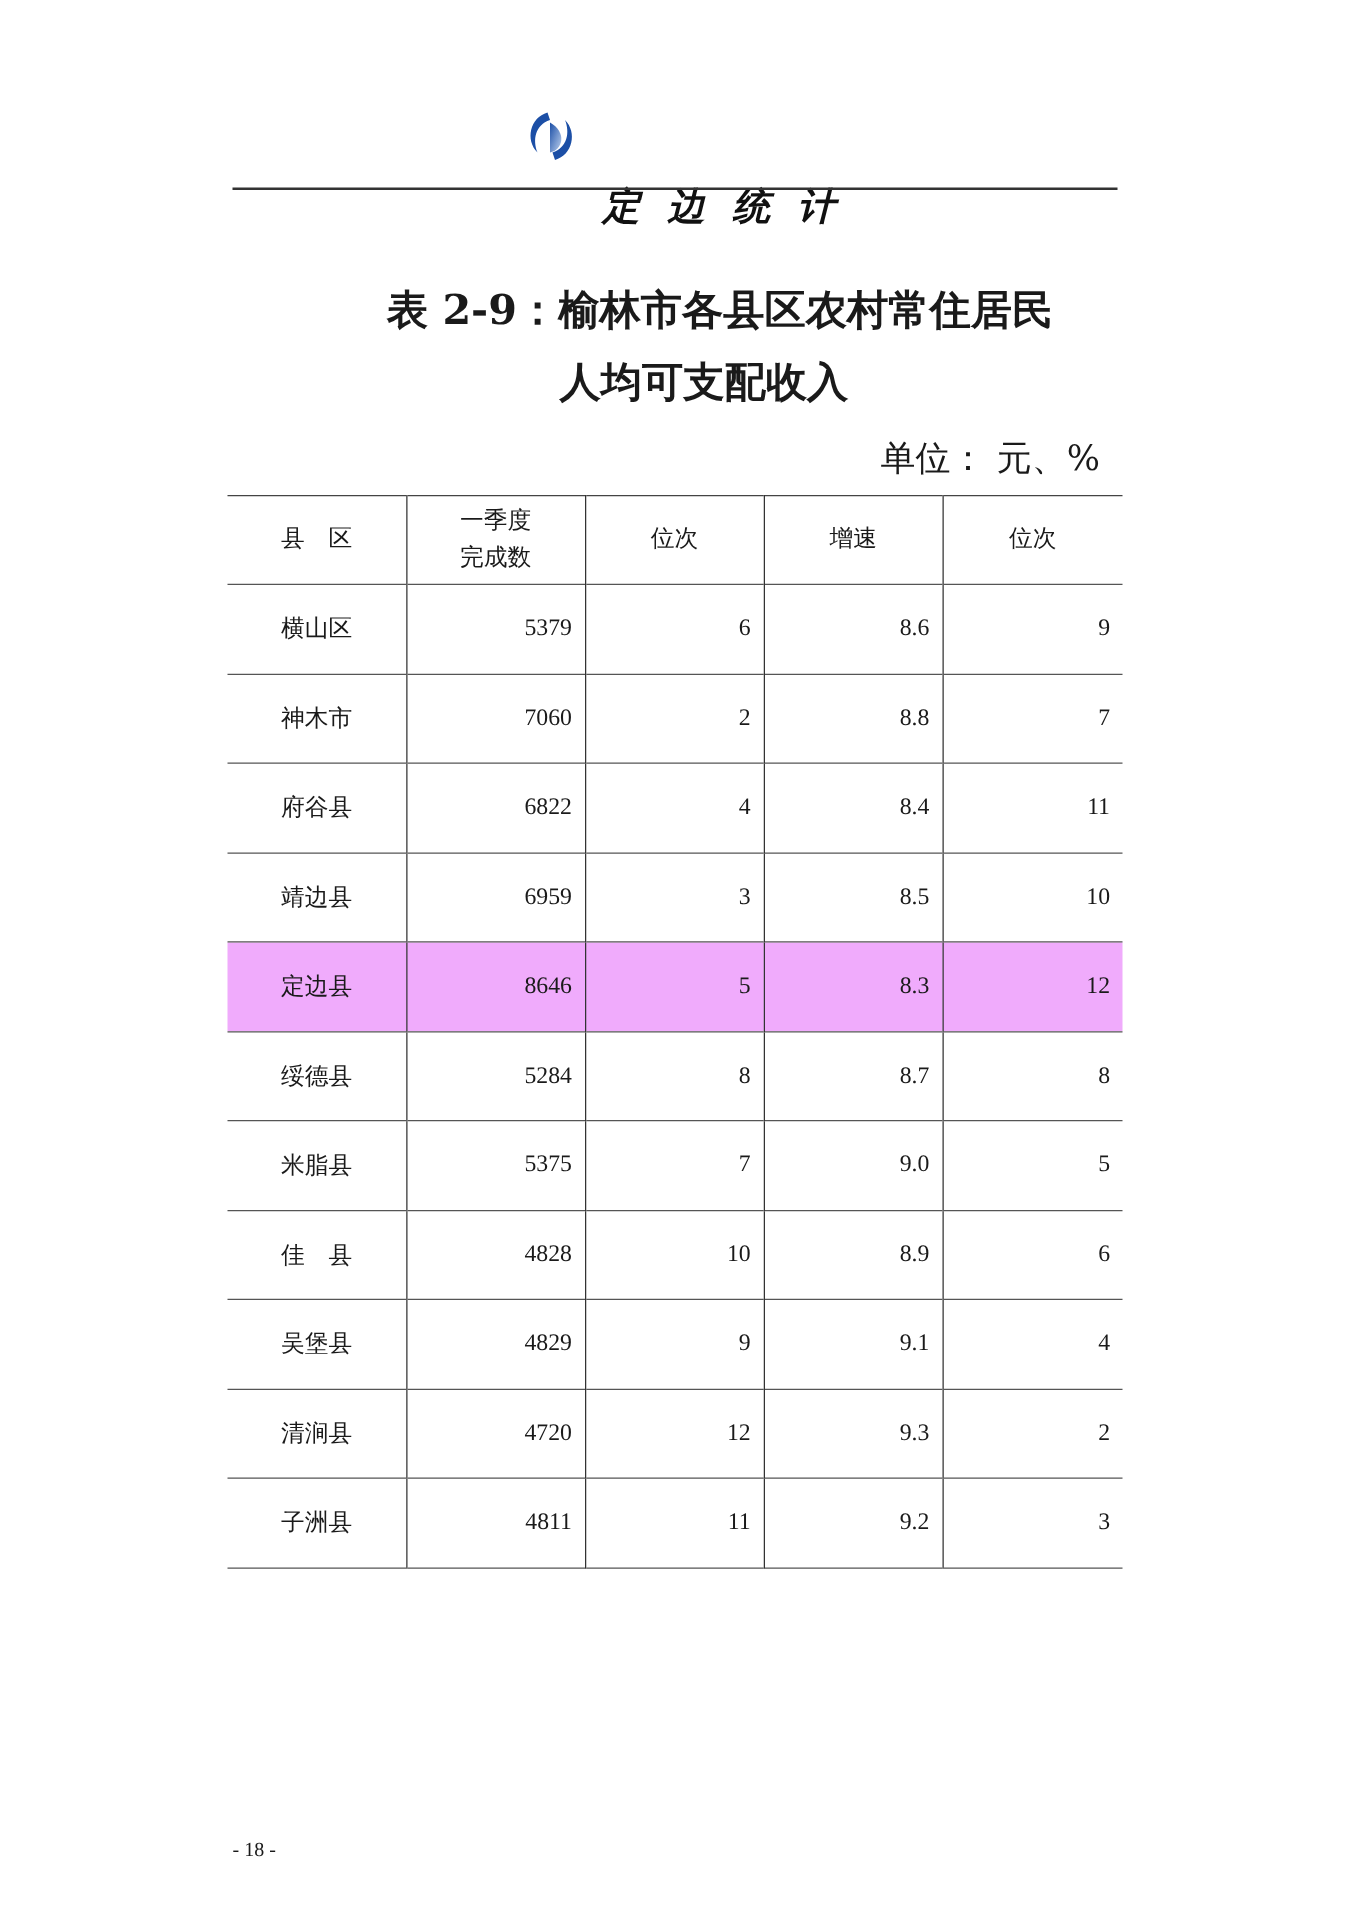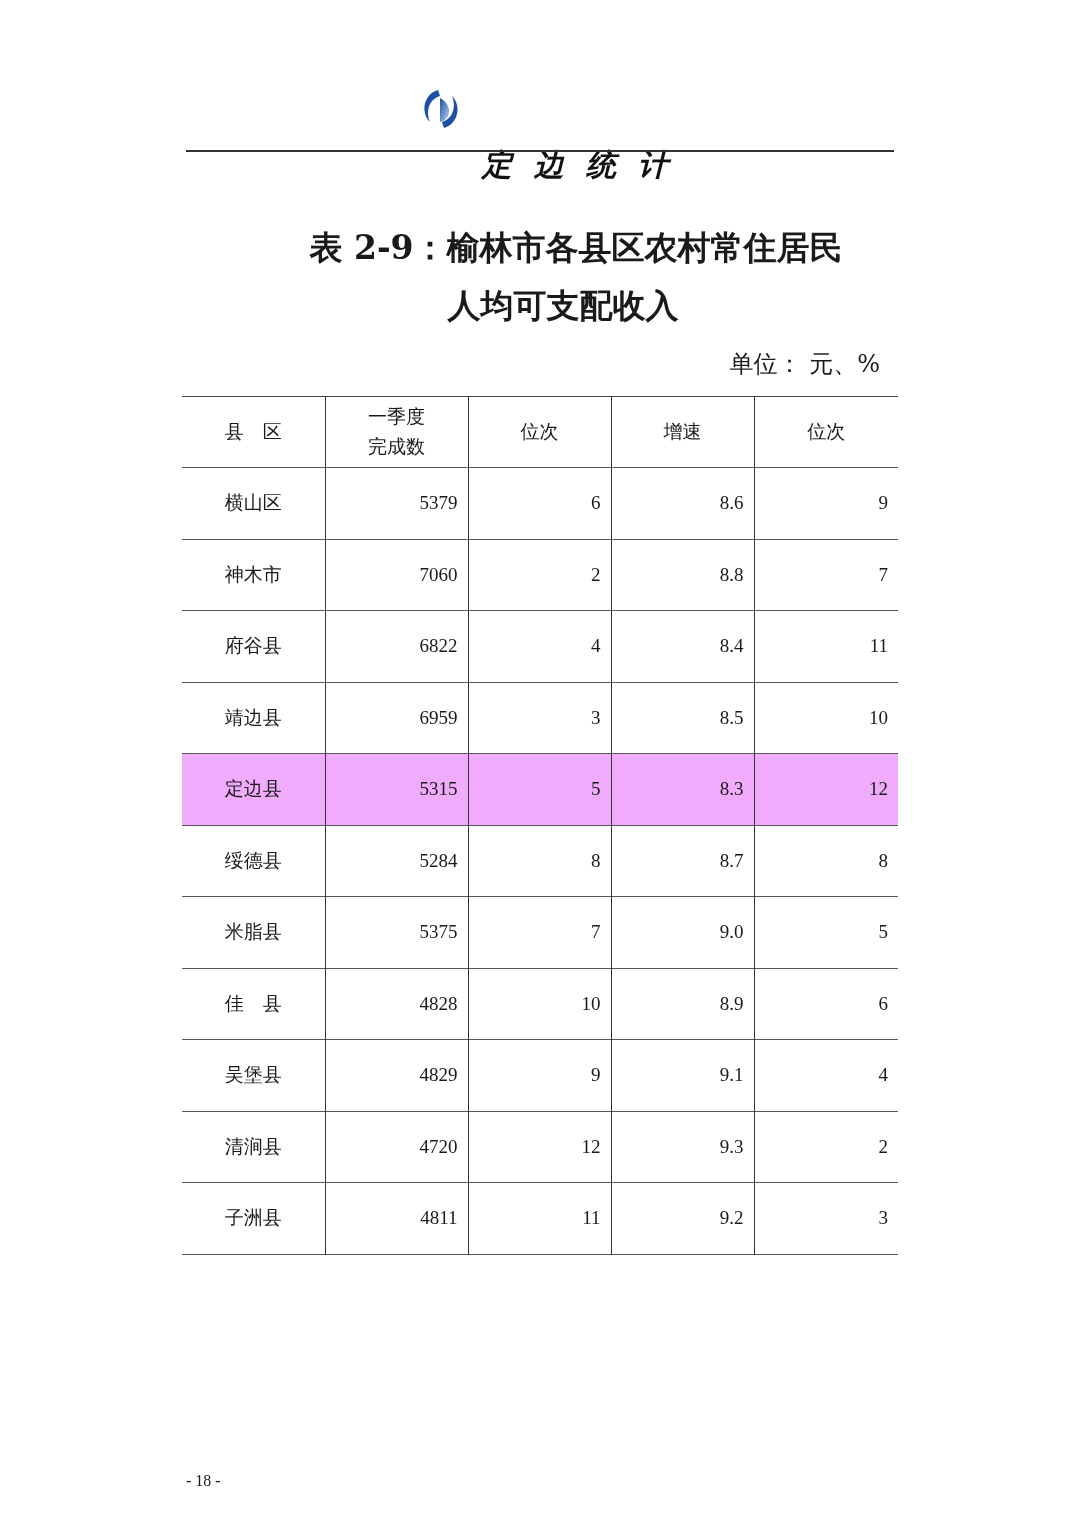--- a/index.html
+++ b/index.html
@@ -7,21 +7,21 @@
            font-family: "DejaVu Serif", "Liberation Serif", serif; color: #1a1a1a; }
     .header { position: absolute; left: 186px; top: 80px; width: 708px; height: 72px; }
     .logo { position: absolute; left: 232px; top: 6px; width: 46px; height: 46px; }
     .brand { position: absolute; left: 296px; top: 22px; font-size: 30px; letter-spacing: 22px;
              font-weight: bold; font-family: "DejaVu Serif", serif; color: #111; font-style: italic; margin-top: 43px; }
     .header-rule { position: absolute; left: 0; bottom: 0; width: 708px; height: 2px; background: #333; }
     .title-line1 { position: absolute; left: 0; width: 1080px; top: 226px; text-align: center;
                    font-size: 33px; font-weight: bold; font-family: "DejaVu Serif", serif; padding-left: 36px; }
     .title-line2 { position: absolute; left: 0; width: 1080px; top: 284px; text-align: center;
                    font-size: 33px; font-weight: bold; font-family: "DejaVu Serif", serif; padding-left: 46px; box-sizing: border-box; }
-    .unit { position: absolute; right: 200px; top: 348px; font-size: 24px; }
+    .unit { position: absolute; right: 200px; top: 348px; font-size: 28px; }
     table { position: absolute; left: 182px; top: 396px; width: 716px; border-collapse: collapse;
             font-family: "Liberation Serif", "DejaVu Serif", serif; }
     th, td { border-left: 1px solid #333; border-right: 1px solid #333; padding: 0 10px; font-size: 19px; }
     th:first-child, td:first-child { border-left: none; }
     th:last-child, td:last-child { border-right: none; }
     thead tr { height: 71px; border-top: 1.5px solid #444; border-bottom: 1.5px solid #555; }
     th { font-weight: normal; text-align: center; line-height: 30px; }
     tbody tr { height: 71.5px; border-bottom: 1.5px solid #555; }
     td { text-align: right; }
     td.name { text-align: center; }
@@ -96,21 +96,21 @@
     </tr>
     <tr>
       <td class="name">靖边县</td>
       <td>6959</td>
       <td>3</td>
       <td>8.5</td>
       <td>10</td>
     </tr>
     <tr class="highlight">
       <td class="name">定边县</td>
-      <td>5315</td>
+      <td>8646</td>
       <td>5</td>
       <td>8.3</td>
       <td>12</td>
     </tr>
     <tr>
       <td class="name">绥德县</td>
       <td>5284</td>
       <td>8</td>
       <td>8.7</td>
       <td>8</td>

